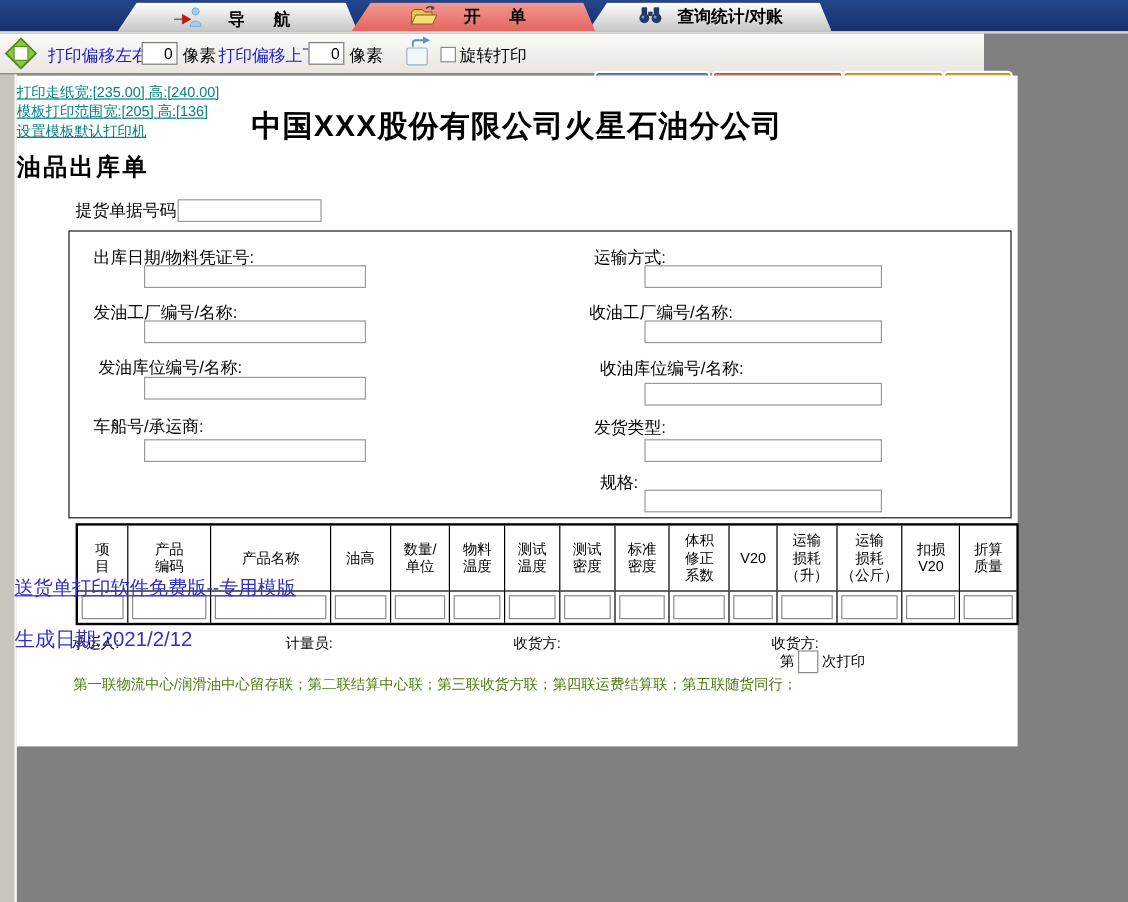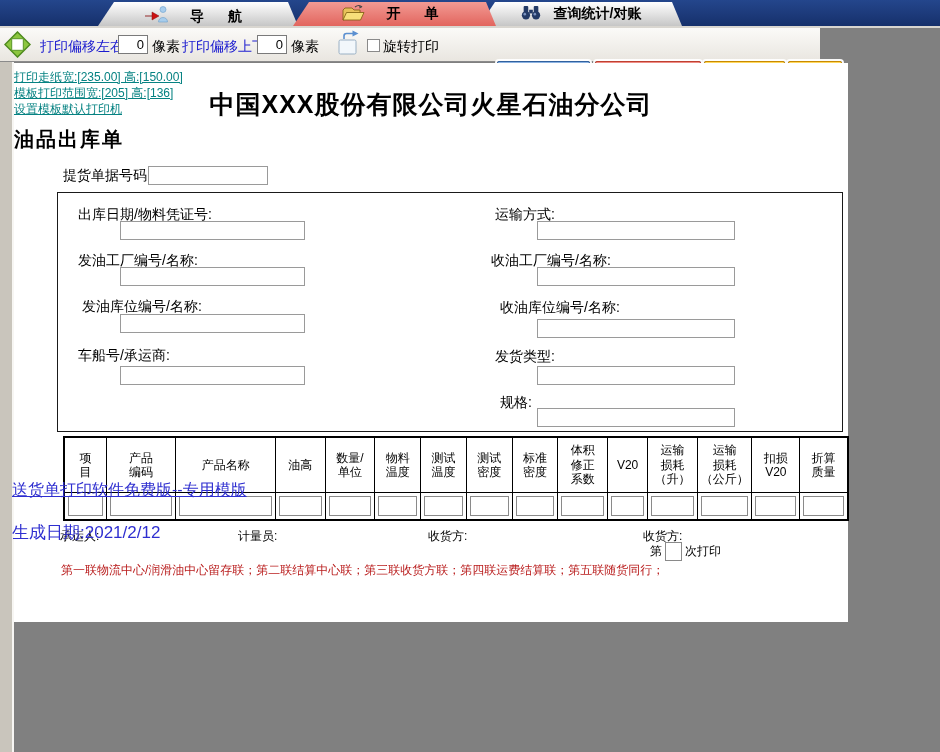--- a/index.html
+++ b/index.html
@@ -66,21 +66,21 @@
           background:#fff; border:1px solid #8a8a8a; }
 
   .wm1 { position:absolute; left:-2px; top:417px; font-size:16px; color:#2f2fd0;
          text-decoration:underline; white-space:nowrap; cursor:pointer; z-index:5; }
   .wm2 { position:absolute; left:-2px; top:458px; font-size:17px; color:#2f2fd0;
          white-space:nowrap; z-index:5; }
   .sig { position:absolute; top:465px; font-size:12px; color:#000; white-space:nowrap; }
   .printcount { position:absolute; left:636px; top:479px; display:flex; align-items:center;
                 gap:3px; font-size:12px; color:#000; }
   .pcbox { width:17px; height:19px; background:#fff; border:1px solid #8a8a8a; }
-  .docfooter { position:absolute; left:47px; top:499px; font-size:12px; color:#b91c1c;
+  .docfooter { position:absolute; left:47px; top:499px; font-size:12px; color:#4d7c0f;
                white-space:nowrap; }
 </style>
 </head>
 <body>
 
 <div id="app">
 
   <div class="tabbar">
     <div class="tab tab-inactive" style="left:98px; width:200px;align-items:flex-end;">
       <span>
@@ -98,21 +98,21 @@
         <svg viewBox="0 0 24 19" width="24" height="19">
           <path d="M14 4 q4 -3 7 0" fill="none" stroke="#444" stroke-width="1.2"></path>
           <path d="M21 4 l-2.4 1.6 -0.4 -2.8 z" fill="#444"></path>
           <path d="M2 17 L2 7 L4 5 h7 l2 2 h6 v3 z" fill="#e8c25a" stroke="#7a5c0c" stroke-width="0.8"></path>
           <path d="M2 17 L5.5 9.5 h17.5 L19.5 17 z" fill="#f7df7a" stroke="#7a5c0c" stroke-width="0.8"></path>
         </svg>
       </span>
       <span class="tab-label tab-wide-ls">开 单</span>
     </div>
 
-    <div class="tab tab-inactive" style="left:479px; width:203px;">
+    <div class="tab tab-inactive" style="left:490px; width:203px;">
       <span>
         <svg viewBox="0 0 24 16" width="22" height="15">
           <rect x="4" y="1" width="5" height="7" rx="1" fill="#233a66"></rect>
           <rect x="15" y="1" width="5" height="7" rx="1" fill="#233a66"></rect>
           <rect x="10" y="5" width="4" height="4" fill="#233a66"></rect>
           <circle cx="6.5" cy="11" r="4.5" fill="#233a66"></circle>
           <circle cx="17.5" cy="11" r="4.5" fill="#233a66"></circle>
           <circle cx="5.2" cy="9.8" r="1.4" fill="#7d94c0"></circle>
           <circle cx="16.2" cy="9.8" r="1.4" fill="#7d94c0"></circle>
         </svg>
@@ -149,21 +149,21 @@
     <div class="btn btn-blue" style="left:497px; width:93px;">批量设置字体</div>
     <div class="btn btn-red" style="left:595px; width:106px;">调整打印偏移说明</div>
     <div class="btn btn-gold" style="left:704px; width:81px;">打印走纸设置</div>
     <div class="btn btn-gold" style="left:788px; width:54px;">保存设置</div>
   </div>
 
   <div class="leftstrip"></div>
 
   <div class="doc">
 
-    <a class="tlink" style="left:0; top:6px;">打印走纸宽:[235.00] 高:[150.00]</a>
+    <a class="tlink" style="left:0; top:6px;">打印走纸宽:[235.00] 高:[240.00]</a>
     <a class="tlink" style="left:0; top:22px;">模板打印范围宽:[205] 高:[136]</a>
     <a class="tlink" style="left:0; top:38px;">设置模板默认打印机</a>
 
     <div class="doc-title">中国XXX股份有限公司火星石油分公司</div>
     <div class="doc-subtitle">油品出库单</div>
 
     <span class="flabel" style="left:49px; top:104px;">提货单据号码:</span>
     <div class="finput" style="left:134px; top:103px; width:120px;"></div>
 
     <div class="formbox"></div>

